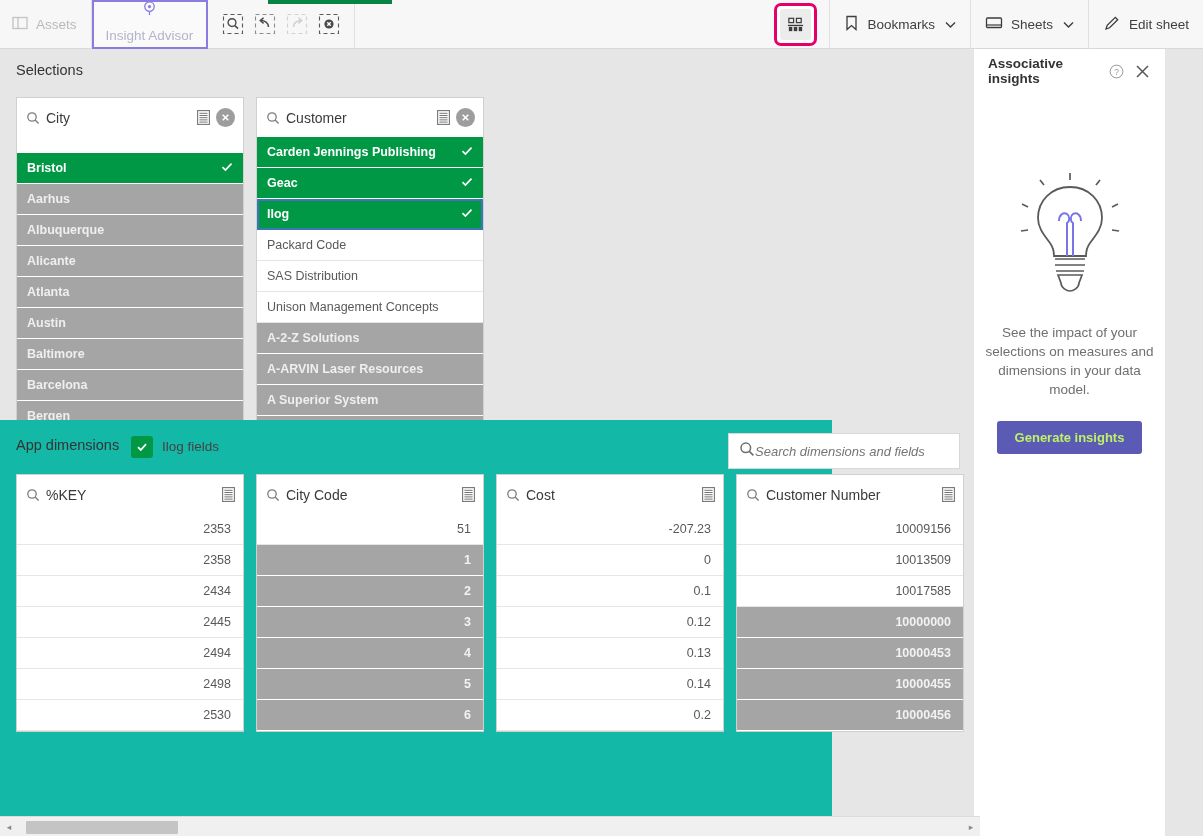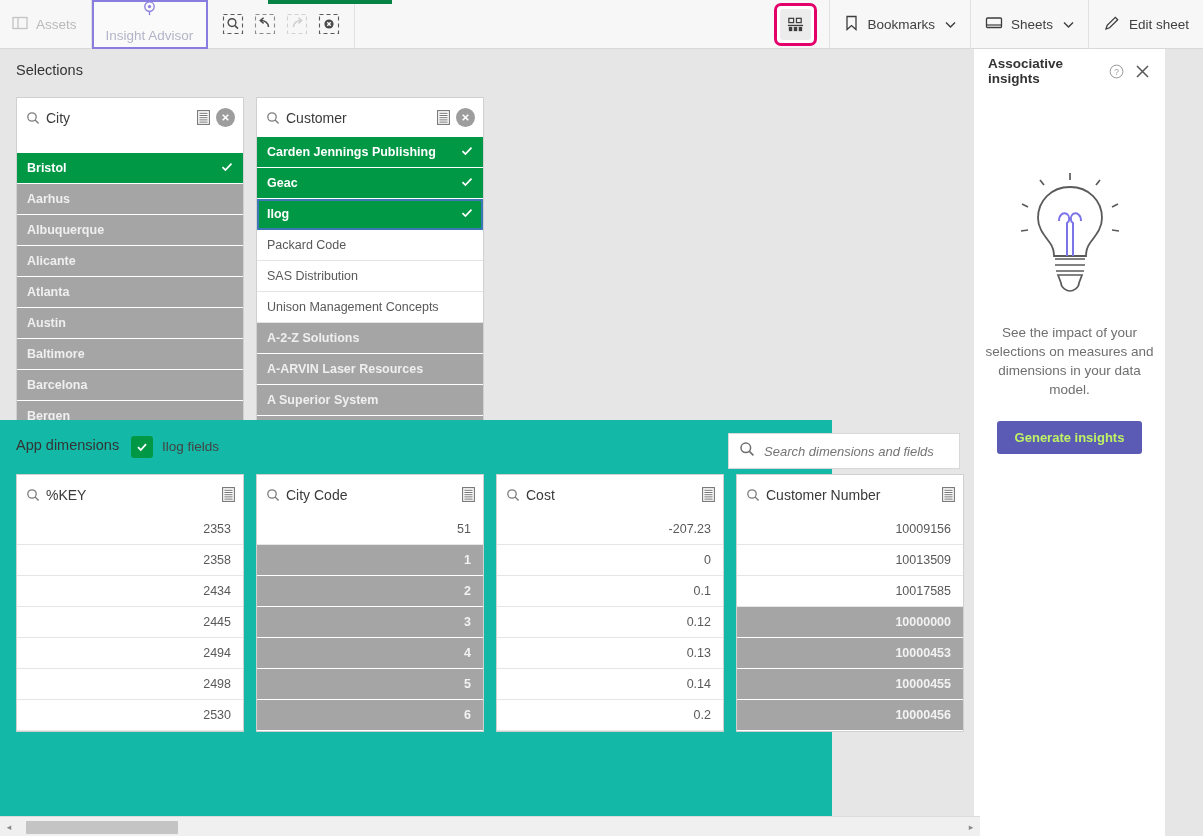--- a/index.html
+++ b/index.html
@@ -147,21 +147,21 @@
     width:22px; height:22px; border-radius:3px; background:#009845;
     display:flex; align-items:center; justify-content:center;
     color:#fff; font-size:12px;
   }
   .chk-label {
     position:absolute; left:162px; top:19px; font-size:13.5px; color:#444;
   }
   .dims-search {
     position:absolute; left:728px; top:13px; width:232px; height:36px;
     background:#fff; border:1px solid #d8d8d8; display:flex; align-items:center;
-    gap:9px; padding: 0 10px;
+    padding: 0 10px;
   }
   .dims-search input {
     border:none; outline:none; font-size:13px; color:#8b8b8b;
     font-style:italic; font-family:"Liberation Sans", sans-serif;
     background:transparent; width:180px;
   }
   .fieldbox {
     position:absolute; top:54px; width:228px; height:258px;
     background:#fff; border:1px solid #d0d0d0; overflow:hidden;
     display:flex; flex-direction:column;

